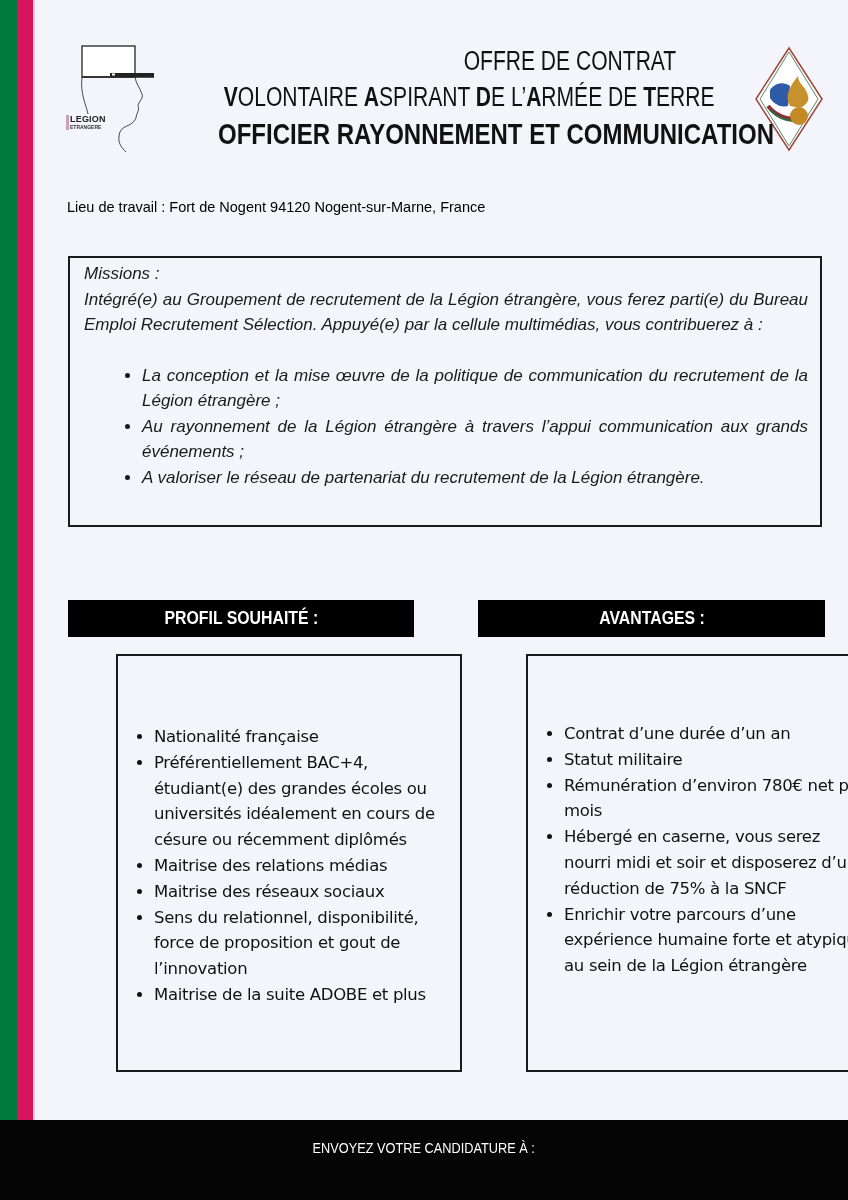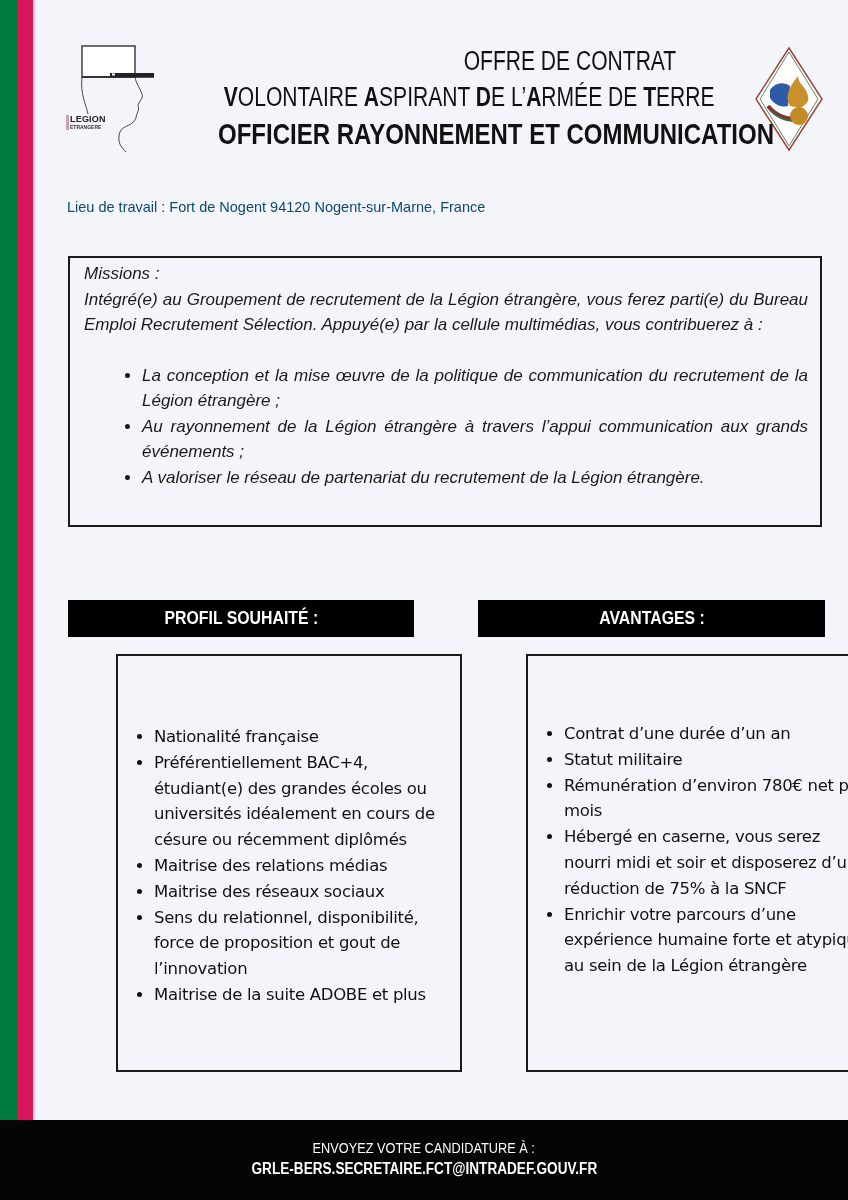--- a/index.html
+++ b/index.html
@@ -67,21 +67,21 @@
     }
     .title-line2 b { font-weight: bold; }
     .title-line3 {
       font-size: 30px; line-height: 40px; font-weight: bold;
       transform: scaleX(0.80); transform-origin: center;
       white-space: nowrap;
     }
 
     .workplace {
       position: absolute; left: 67px; top: 199px;
-      font-size: 14.5px; color: #0c4a6e;
+      font-size: 14.5px; color: #000000;
       font-family: "Liberation Sans", sans-serif;
     }
 
     
     .missions-box {
       position: absolute; left: 68px; top: 256px; width: 754px; height: 271px;
       border: 2px solid #1a1a1a;
       box-sizing: border-box;
       padding: 3px 12px 0 14px;
       font-family: "Liberation Sans", sans-serif;
@@ -227,14 +227,13 @@
     <li>Contrat d’une durée d’un an</li>
     <li>Statut militaire</li>
     <li>Rémunération d’environ 780€ net par mois</li>
     <li>Hébergé en caserne, vous serez nourri midi et soir et disposerez d’une réduction de 75% à la SNCF</li>
     <li>Enrichir votre parcours d’une expérience humaine forte et atypique au sein de la Légion étrangère</li>
   </ul>
 </div>
 
 <div class="footer">
   <div><span class="footer-line1">ENVOYEZ VOTRE CANDIDATURE À :</span></div>
-  <div><span class="footer-line2">GRLE-BERS.SECRETAIRE.FCT@INTRADEF.GOUV.FR</span></div>
 </div>
 
 </body></html>

